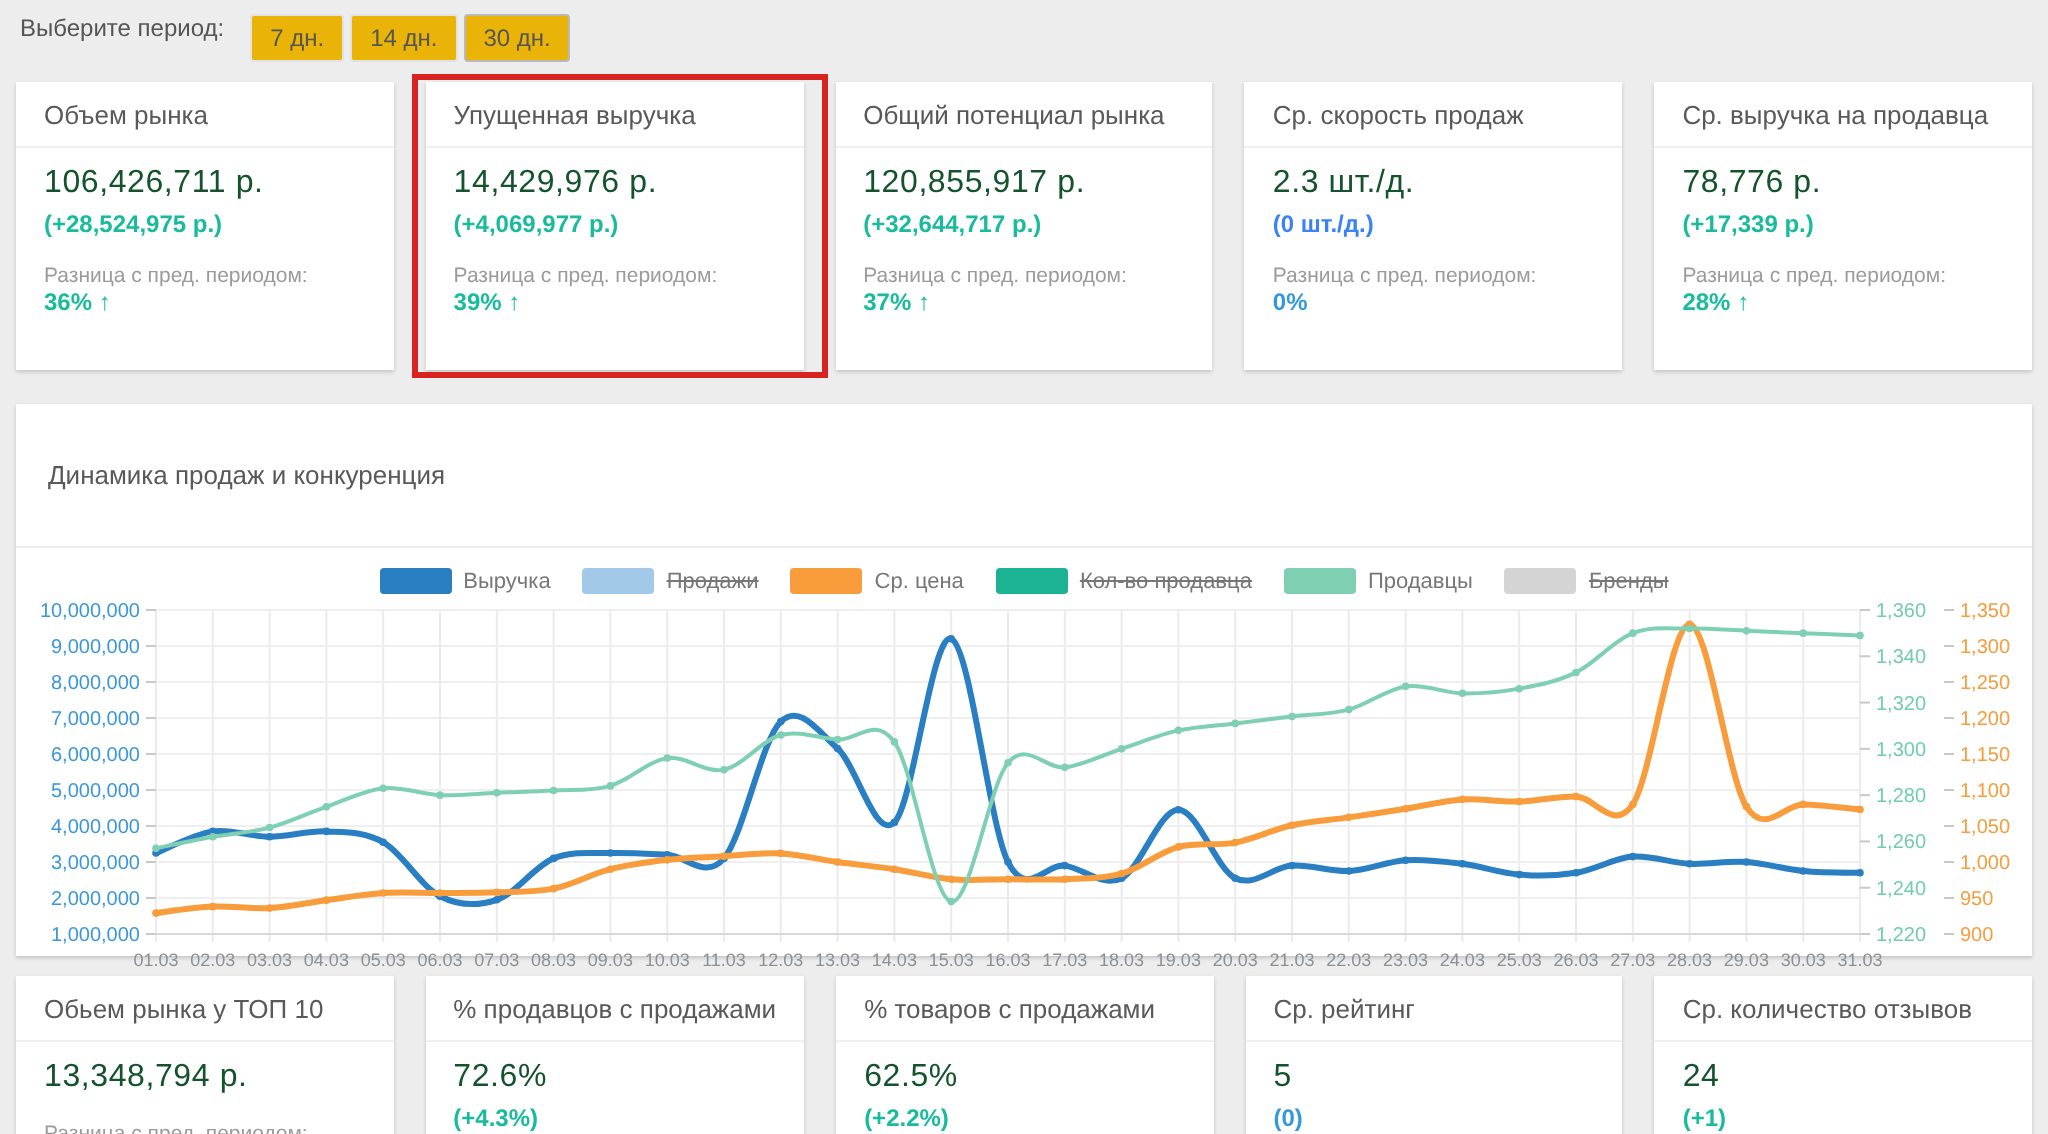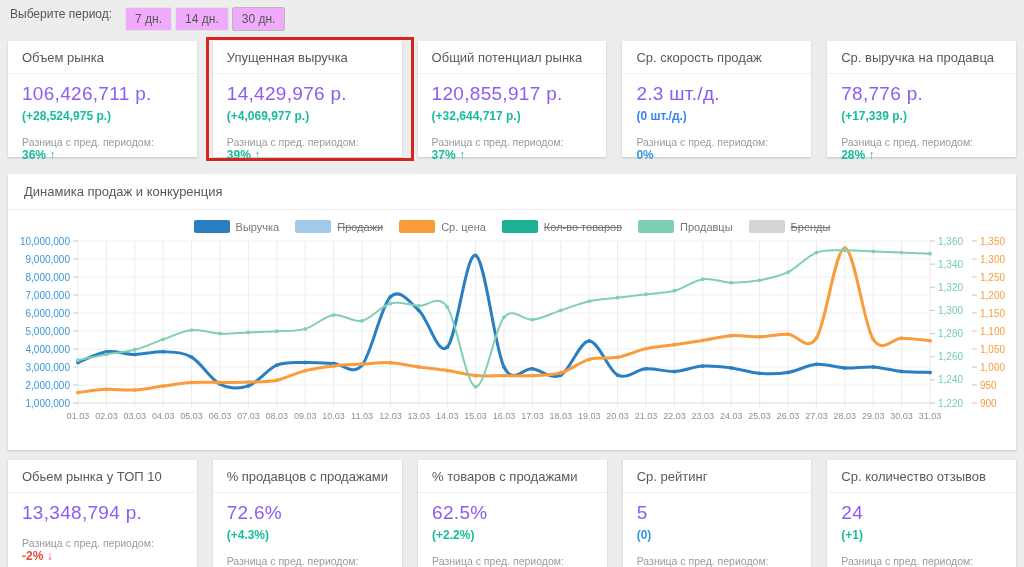--- a/index.html
+++ b/index.html
@@ -5,48 +5,48 @@
   * { box-sizing: border-box; }
   html,body { margin:0; padding:0; }
   body {
     width:1024px; height:567px; overflow:hidden;
     background:#ededee;
     font-family:"Liberation Sans", sans-serif;
   }
   .topbar { display:flex; align-items:flex-start; padding:7px 0 0 10px; font-size:12px; color:#555; }
   .topbar-label { margin-right:10px; }
   .pbtn {
-    background:#f0abfc; border:1px solid #e2e2e2; border-radius:2px;
+    background:#eab308; border:1px solid #e2e2e2; border-radius:2px;
     padding:4px 9px; font-size:12px; color:#555; margin-left:3px; cursor:pointer;
     font-family:"Liberation Sans", sans-serif;
   }
   .pbtn.active { border-color:#b9b9b9; }
   .cards-row { display:flex; gap:16px; margin:10px 8px 0; }
   .cardwrap { position:relative; flex:1; }
-  .card { background:#fff; box-shadow:0 1px 2px rgba(0,0,0,.18); height:116px; }
+  .card { background:#fff; box-shadow:0 1px 2px rgba(0,0,0,.18); height:144px; }
   .card.tall { height:122px; }
   .card-title {
     padding:9px 14px 8px; font-size:13px; color:#595959;
     border-bottom:1px solid #f0f0f0; white-space:nowrap; overflow:hidden;
   }
   .card-body { padding:7px 14px 0; }
-  .card-value { font-size:19px; color:#8b5cf6; margin-top:2px; letter-spacing:.3px; }
+  .card-value { font-size:16px; color:#14532d; margin-top:2px; letter-spacing:.3px; }
   .card-sub { font-size:12px; font-weight:bold; margin-top:4px; white-space:nowrap; }
   .card-sub .s2 { font-weight:bold; }
   .card-note {
     display:flex; justify-content:space-between; align-items:baseline;
     margin-top:13px; font-size:10.5px; color:#9b9b9b;flex-direction:column;
   }
   .pct { font-size:12px; font-weight:bold; white-space:nowrap; }
   .hl {
     position:absolute; left:-7px; top:-4px; right:-12px; bottom:-4px;
     border:3px solid #d62420; pointer-events:none; z-index:5;
   }
   .panel { background:#fff; box-shadow:0 1px 2px rgba(0,0,0,.18); margin:17px 8px 0; height:276px; }
-  .panel-title { padding:10px 16px; font-size:13px; color:#595959; border-bottom:1px solid #ececec; }
+  .panel-title { padding:28px 16px; font-size:13px; color:#595959; border-bottom:1px solid #ececec; }
   .legend {
     display:flex; justify-content:center; align-items:center; gap:16px;
     padding:10px 16px 2px; font-size:11px; color:#777;
   }
   .legend-item { display:inline-flex; align-items:center; cursor:pointer; }
   .sw { display:inline-block; width:36px; height:13px; border-radius:2px; margin-right:6px; }
   .lbl.off { text-decoration:line-through; }
   #chart-svg { display:block; }
 </style>
 </head>
@@ -138,21 +138,21 @@
     <span class="legend-item">
         <span class="sw" style="background: rgb(163, 201, 232);"></span>
         <span class="lbl off">Продажи</span>
       </span>
     <span class="legend-item">
         <span class="sw" style="background: rgb(248, 156, 60);"></span>
         <span class="lbl">Ср. цена</span>
       </span>
     <span class="legend-item">
         <span class="sw" style="background: rgb(28, 179, 148);"></span>
-        <span class="lbl off">Кол-во товаров</span>
+        <span class="lbl off">Кол-во продавца</span>
       </span>
     <span class="legend-item">
         <span class="sw" style="background: rgb(127, 208, 178);"></span>
         <span class="lbl">Продавцы</span>
       </span>
     <span class="legend-item">
         <span class="sw" style="background: rgb(212, 212, 212);"></span>
         <span class="lbl off">Бренды</span>
       </span>
   </div>

